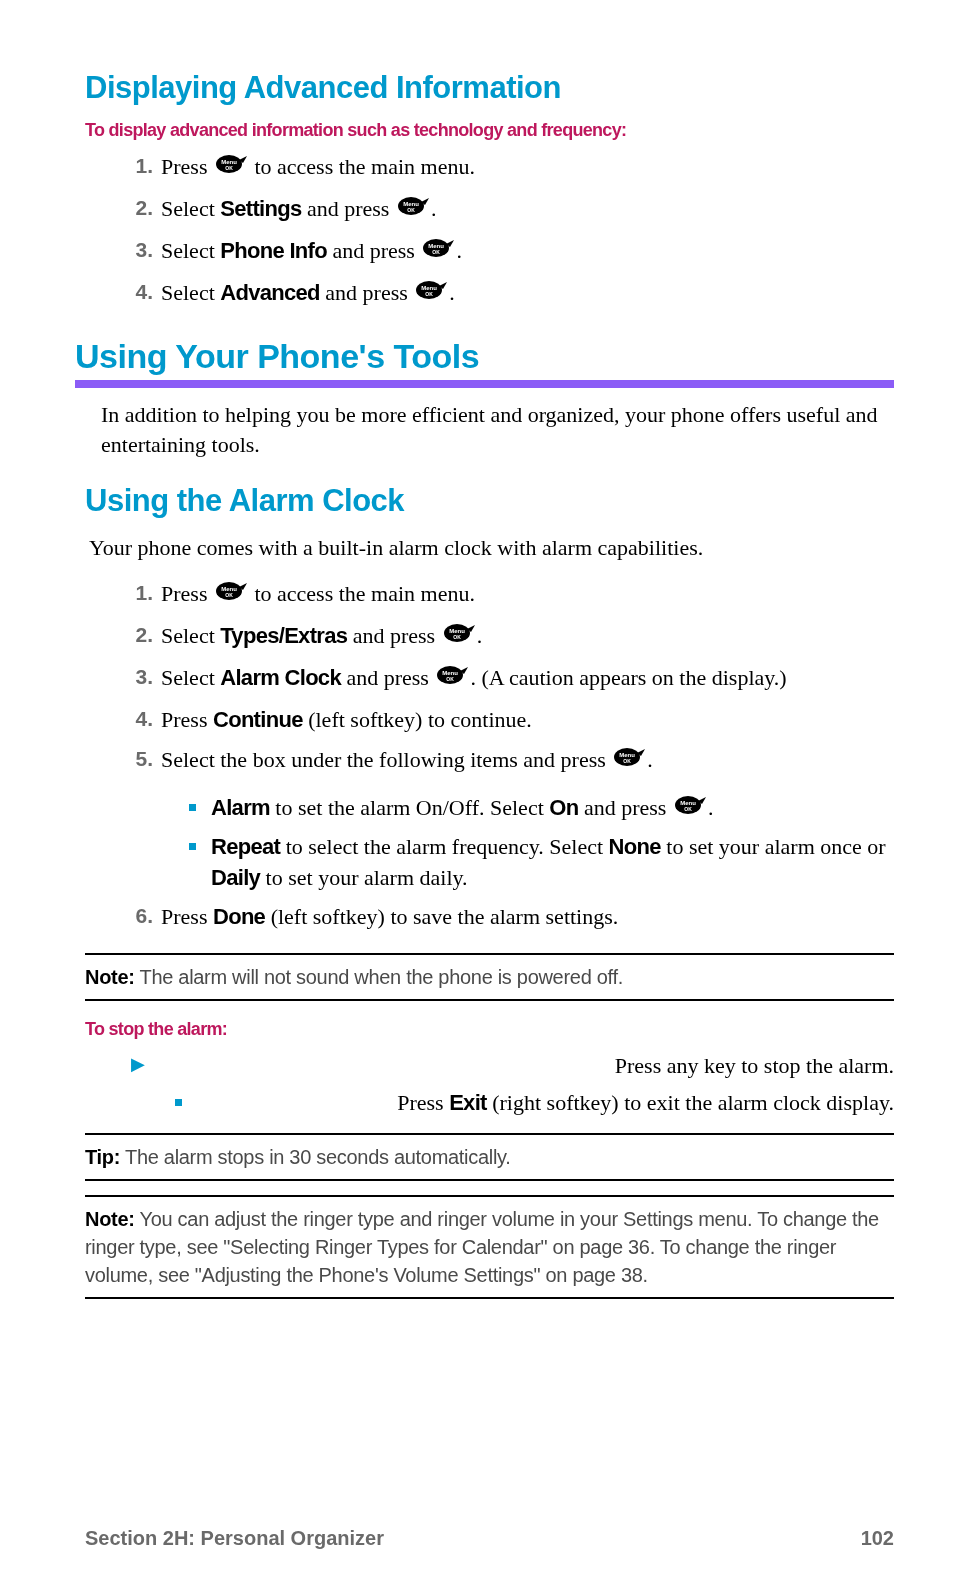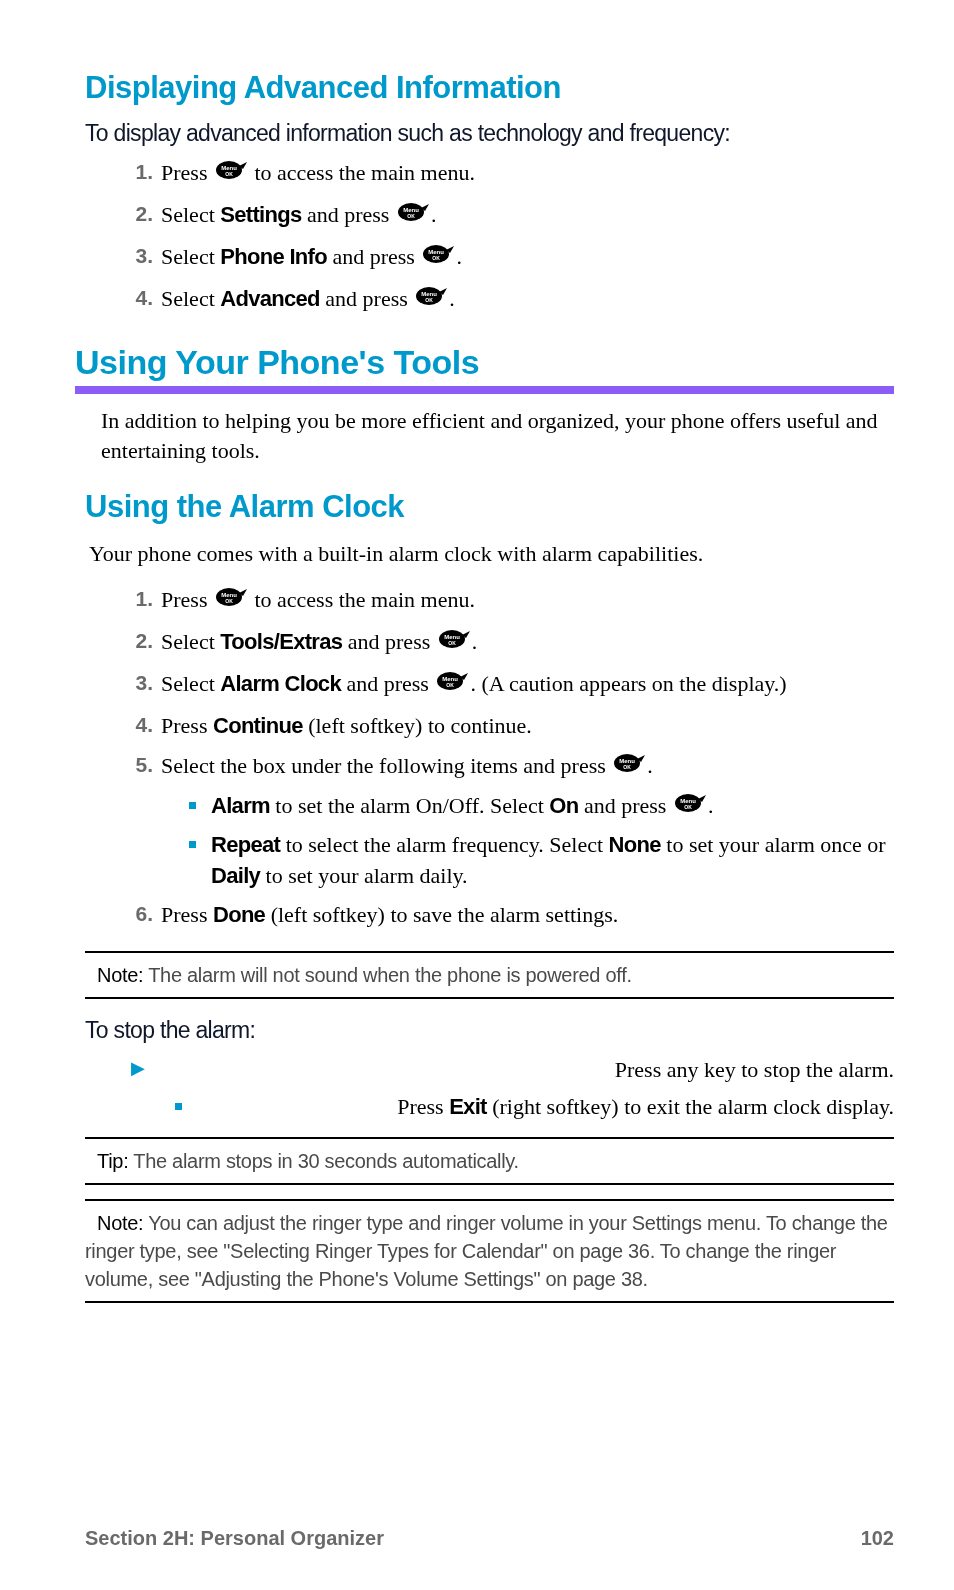--- a/index.html
+++ b/index.html
@@ -26,23 +26,23 @@
     color: #0099cc;
     font-size: 34px;
     border-bottom: 8px solid #8b5cf6;
     padding-bottom: 4px;
     margin-bottom: 12px;
     margin-left: -10px;
     letter-spacing: -0.5px;
   }
   .intro-bold {
     font-family: 'Helvetica Neue', Arial, sans-serif;
-    font-weight: normal;
-    color: #0f172a;
-    font-size: 23px;
+    font-weight: bold;
+    color: #be185d;
+    font-size: 18px;
     margin-bottom: 10px;
     letter-spacing: -0.7px;
   }
   .body-p {
     font-size: 22px;
     line-height: 1.4;
     margin-bottom: 14px;
     margin-left: 16px;
   }
   ol.numbered {
@@ -78,21 +78,21 @@
   }
   .menu-key {
     display: inline-block;
     vertical-align: middle;
     position: relative;
     top: -2px;
     margin: 0 2px;
   }
   ul.sub {
     list-style: none;
-    margin-top: 8px;
+    margin-top: 16px;
     margin-left: 28px;
   }
   ul.sub > li {
     position: relative;
     padding-left: 22px;
     margin-bottom: 6px;
     line-height: 1.4;
   }
   ul.sub > li::before {
     content: "";
@@ -129,23 +129,22 @@
     border-bottom: 2px solid #000;
     padding: 8px 0;
     margin: 14px 0;
     font-family: 'Helvetica Neue', Arial, sans-serif;
     font-size: 20px;
     color: #4a4a4a;
     line-height: 1.4;
     letter-spacing: -0.3px;
   }
   .note-box .label {
-    font-weight: 400;
+    font-weight: 700;
     color: #000;
-    margin-left: 12px;
   }
   .footer {
     position: absolute;
     bottom: 40px;
     left: 85px;
     right: 60px;
     font-family: 'Helvetica Neue', Arial, sans-serif;
     font-weight: bold;
     color: #6a6a6a;
     font-size: 20px;
@@ -194,21 +193,21 @@
   <p class="body-p">In addition to helping you be more efficient and organized, your phone offers useful and entertaining tools.</p>
 </div>
 
 <div>
   <h3 class="h-sub">Using the Alarm Clock</h3>
   <p class="body-p" style="margin-left:4px">Your phone comes with a built-in alarm clock with alarm capabilities.</p>
   <ol class="numbered">
     <li><span>Press </span><span class="menu-key"><svg width="32" height="20">
             <use href="#mkey"></use>
           </svg></span><span> to access the main menu.</span></li>
-    <li><span>Select </span><span class="bold-sans">Tools/Extras</span><span> and press </span><span class="menu-key"><svg width="32" height="20">
+    <li><span>Select </span><span class="bold-sans">Types/Extras</span><span> and press </span><span class="menu-key"><svg width="32" height="20">
             <use href="#mkey"></use>
           </svg></span>.</li>
     <li><span>Select </span><span class="bold-sans">Alarm Clock</span><span> and press </span><span class="menu-key"><svg width="32" height="20">
             <use href="#mkey"></use>
           </svg></span><span>. (A caution appears on the display.)</span></li>
     <li><span>Press </span><span class="bold-sans">Continue</span><span> (left softkey) to continue.</span></li>
     <li><span>Select the box under the following items and press </span><span class="menu-key"><svg width="32" height="20">
             <use href="#mkey"></use>
           </svg></span>.
       <ul class="sub">

